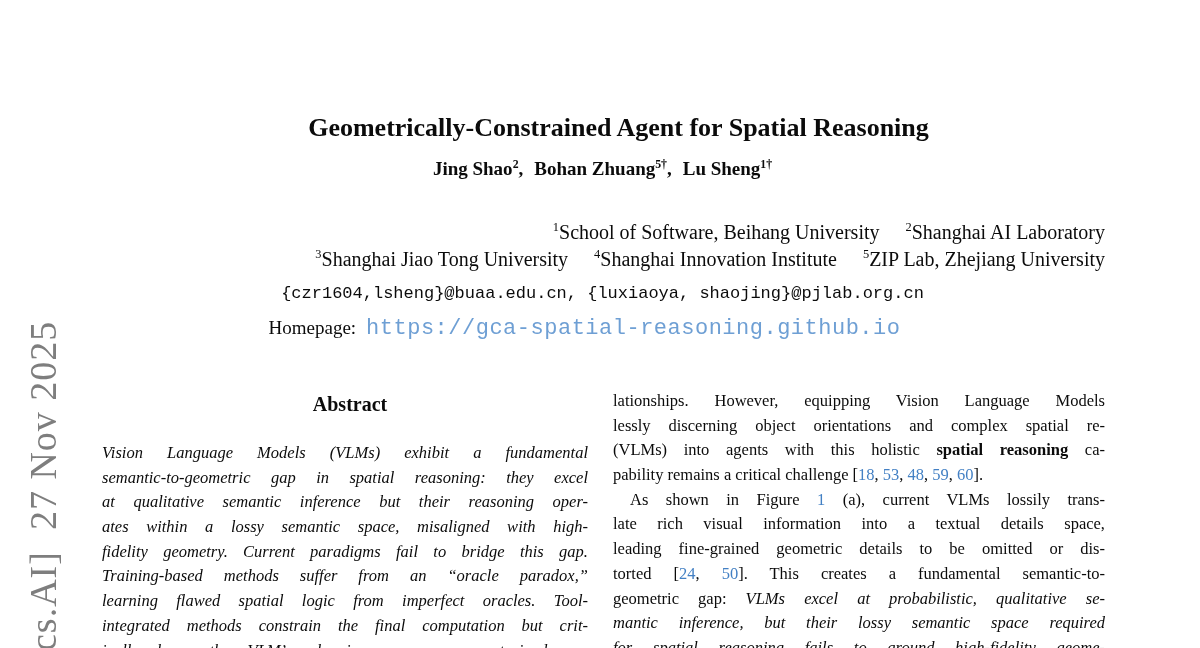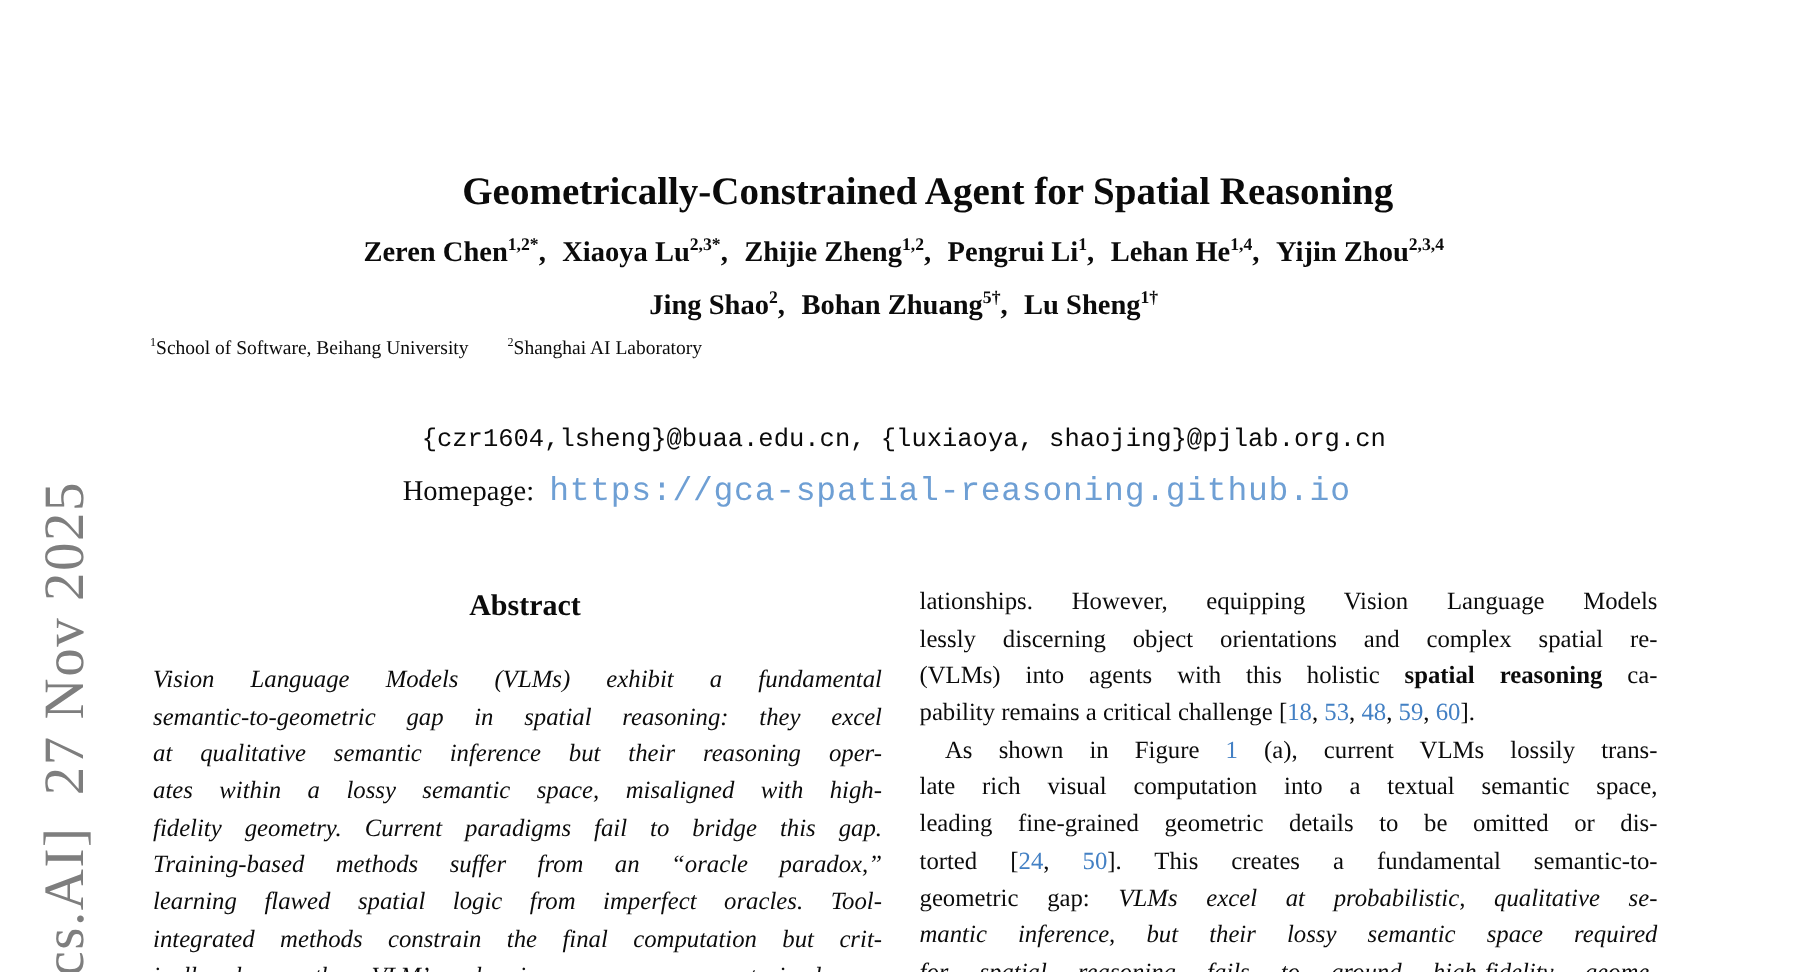--- a/index.html
+++ b/index.html
@@ -32,21 +32,21 @@
   }
   .authors{
     position:absolute;left:100px;top:151px;width:1005px;
     text-align:center;font-size:19px;font-weight:bold;
   }
   .author-row{height:35px;line-height:35px;}
   .author + .author{margin-left:11px;}
   sup{font-size:0.62em;line-height:0;}
   .affils{
     position:absolute;left:100px;top:219px;width:1005px;
-    text-align:left;font-size:13px;
+    text-align:right;font-size:20px;
   }
   .affil-row{height:26.5px;line-height:26.5px;}
   .affil + .affil{margin-left:26px;}
   .emails{
     position:absolute;left:100px;top:284px;width:1005px;
     text-align:center;
     font-family:"Liberation Mono", monospace;
     font-size:17px;line-height:20px;
   }
   .homepage{
@@ -90,26 +90,26 @@
 </style>
 </head>
 <body>
 
 <div class="page" style="--link-blue: #6e9fd4; --cite-blue: #4380c4; --wm-gray: #7e7e7e;">
   <div class="watermark">cs.AI]  27 Nov 2025</div>
 
   <h1 class="title">Geometrically-Constrained Agent for Spatial Reasoning</h1>
 
   <div class="authors" id="authors">
-      <div class="author-row"><span class="author">Zeren Chen<sup>1,2*</sup>,</span><span class="author">Xiaoya Lu<sup>2,3*</sup>,</span><span class="author">Zhijie Zheng<sup>1,2</sup>,</span><span class="author">Pengrui Li<sup>1</sup>,</span><span class="author">Lehan He<sup>1,4</sup>,</span><span class="author">Yijin Zhou<sup>2,3,4</sup></span></div>
       <div class="author-row"><span class="author">Jing Shao<sup>2</sup>,</span><span class="author">Bohan Zhuang<sup>5†</sup>,</span><span class="author">Lu Sheng<sup>1†</sup></span></div>
     </div>
 
   <div class="affils" id="affils">
       <div class="affil-row"><span class="affil"><sup>1</sup>School of Software, Beihang University</span><span class="affil"><sup>2</sup>Shanghai AI Laboratory</span></div>
+      <div class="affil-row"><span class="affil"><sup>3</sup>Shanghai Jiao Tong University</span><span class="affil"><sup>4</sup>Shanghai Innovation Institute</span><span class="affil"><sup>5</sup>ZIP Lab, Zhejiang University</span></div>
     </div>
 
   <div class="emails">{czr1604,lsheng}@buaa.edu.cn, {luxiaoya, shaojing}@pjlab.org.cn</div>
 
   <div class="homepage">
     <span class="homepage-label">Homepage:</span><a class="homepage-url">https://gca-spatial-reasoning.github.io</a>
   </div>
 
   <h2 class="abstract-heading">Abstract</h2>
   <div class="abstract-body" id="abstract-body">
@@ -123,20 +123,20 @@
       <div class="tline"><span>integrated methods constrain the final computation but crit-</span></div>
       <div class="tline"><span>ically leave the VLM’s planning process unconstrained, re-</span></div>
     </div>
 
   <div class="intro-body" id="intro-body">
       <div class="tline"><span>lationships. However, equipping Vision Language Models</span></div>
       <div class="tline"><span>lessly discerning object orientations and complex spatial re-</span></div>
       <div class="tline"><span>(VLMs) into agents with this holistic </span><span class="seg-b">spatial reasoning</span><span> ca-</span></div>
       <div class="tline tlast"><span>pability remains a critical challenge [</span><span class="seg-c">18</span><span>, </span><span class="seg-c">53</span><span>, </span><span class="seg-c">48</span><span>, </span><span class="seg-c">59</span><span>, </span><span class="seg-c">60</span><span>].</span></div>
       <div class="tline tindent"><span>As shown in Figure </span><span class="seg-c">1</span><span> (a), current VLMs lossily trans-</span></div>
-      <div class="tline"><span>late rich visual computation into a textual semantic space,</span></div>
+      <div class="tline"><span>late rich visual information into a textual details space,</span></div>
       <div class="tline"><span>leading fine-grained geometric details to be omitted or dis-</span></div>
       <div class="tline"><span>torted [</span><span class="seg-c">24</span><span>, </span><span class="seg-c">50</span><span>]. This creates a fundamental semantic-to-</span></div>
       <div class="tline"><span>geometric gap: </span><span class="seg-i">VLMs excel at probabilistic, qualitative se-</span></div>
       <div class="tline"><span class="seg-i">mantic inference, but their lossy semantic space required</span></div>
       <div class="tline"><span class="seg-i">for spatial reasoning fails to ground high-fidelity geome-</span></div>
     </div>
 </div>
 
 </body></html>

